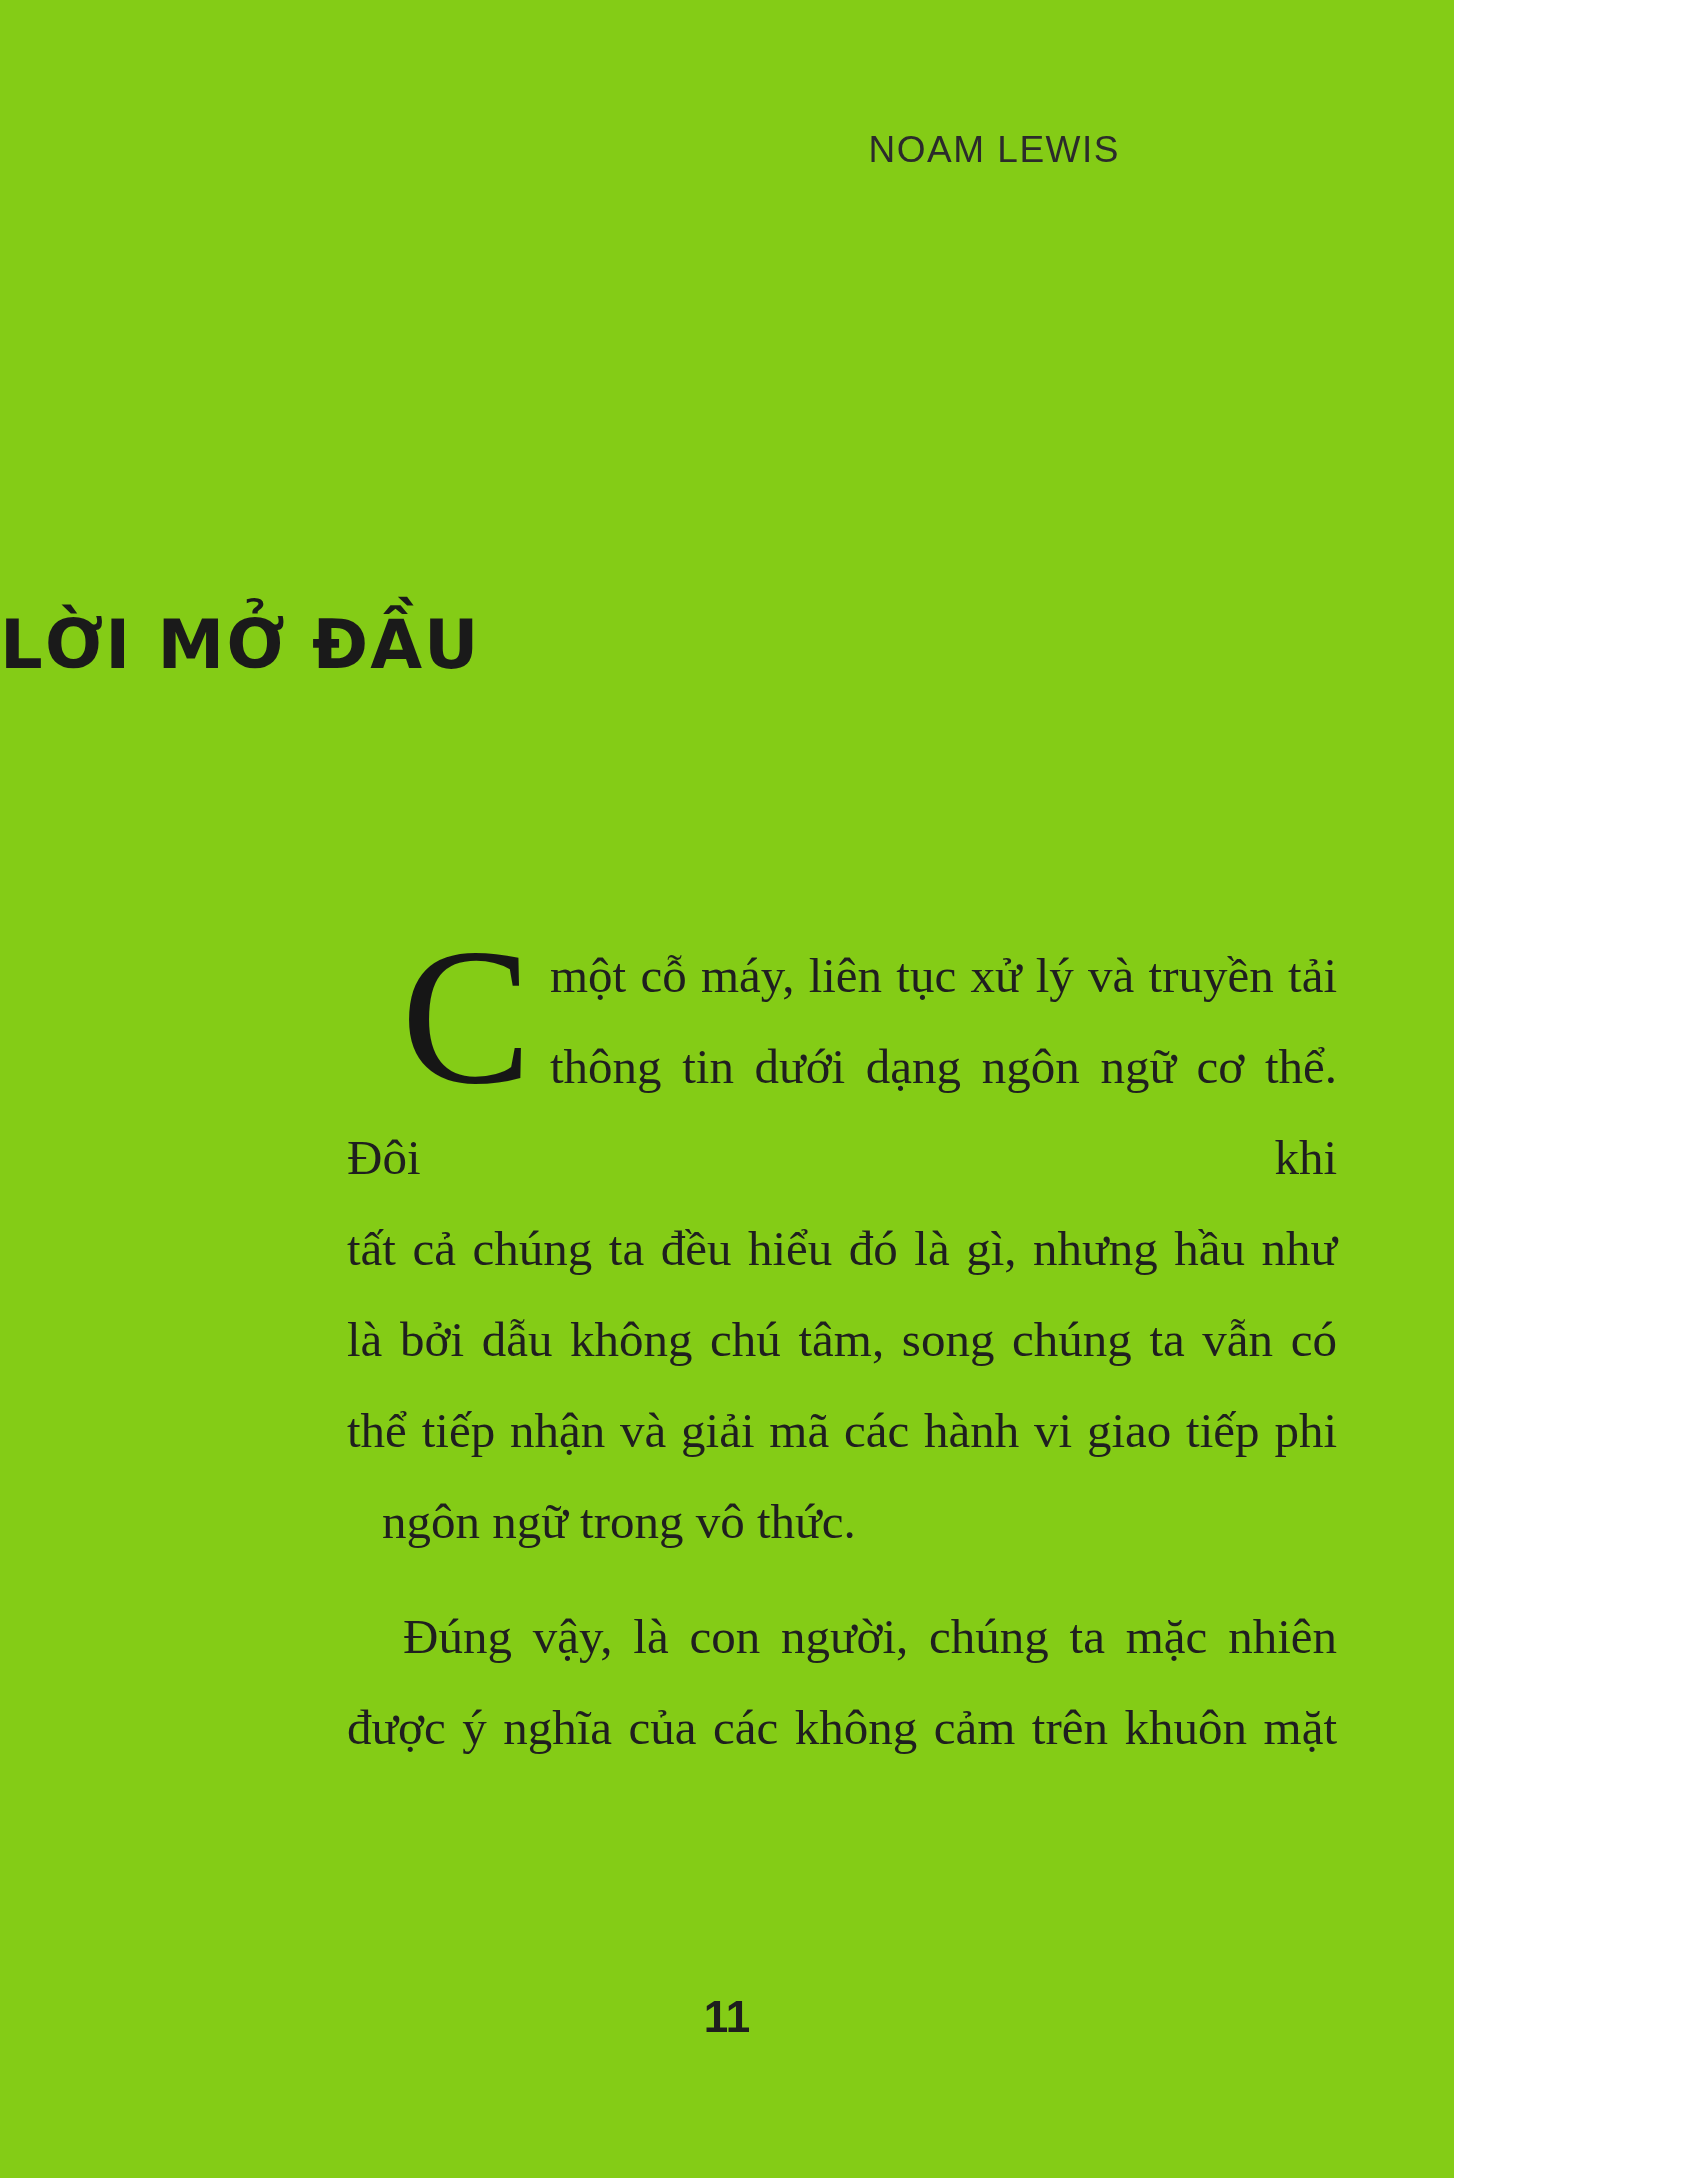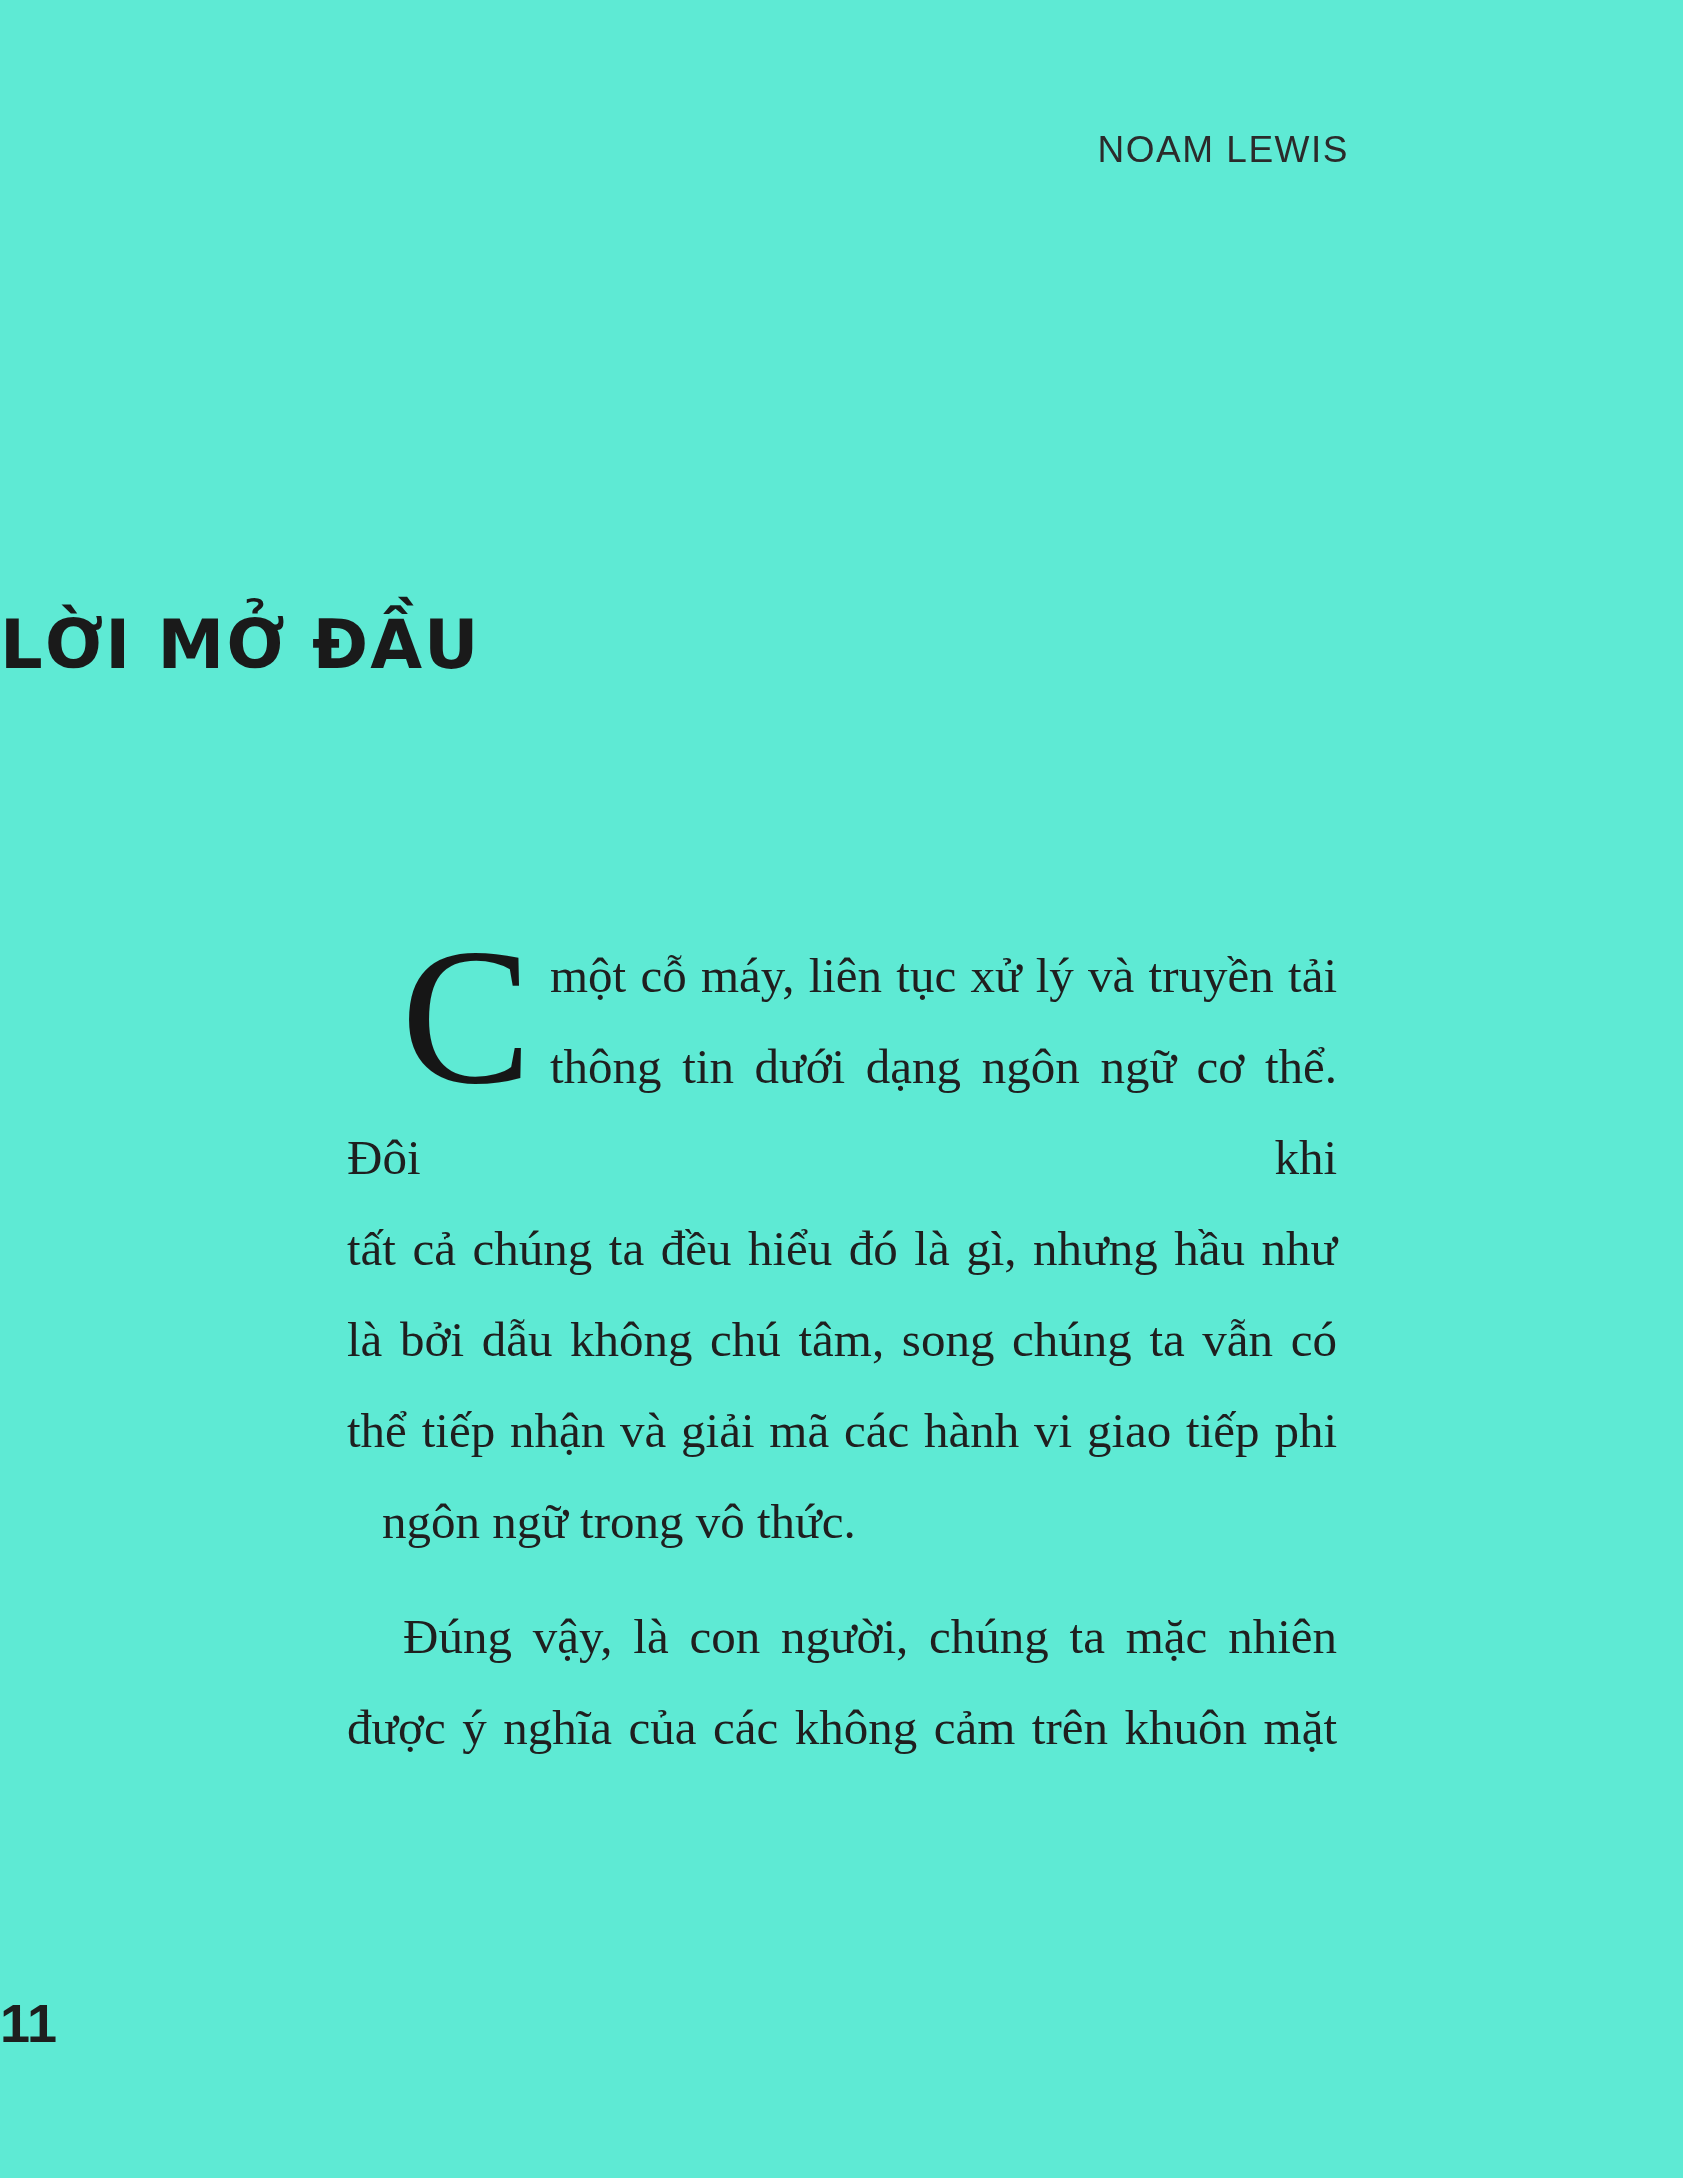--- a/index.html
+++ b/index.html
@@ -2,23 +2,23 @@
 <html><head>
 <meta charset="utf-8">
 <style>
   html, body {
     margin: 0;
     padding: 0;
     background: #ffffff;
   }
   .page {
     position: relative;
-    width: 1683px;
+    width: 1454px;
     height: 2178px;
-    background: #5eead4;
+    background: #84cc16;
     overflow: hidden;
     font-family: "Liberation Serif", serif;
     color: #1f1f1f;
   }
   .running-header {
     position: absolute;
     top: 129px;
     right: 334px;
     font-family: "Liberation Sans", sans-serif;
     font-size: 37px;
@@ -76,24 +76,24 @@
     font-family: "Liberation Serif", serif;
     font-size: 196px;
     line-height: 196px;
     color: #161616;
   }
   .page-number {
     position: absolute;
     top: 1992px;
     left: 0;
     width: 100%;
-    text-align: left;
+    text-align: center;
     font-family: "Liberation Sans", sans-serif;
     font-weight: bold;
-    font-size: 54px;
+    font-size: 44px;
     color: #1e1e1e;
   }
 </style>
 </head>
 <body>
 
 <div class="page">
 
   <div class="running-header">NOAM LEWIS</div>
 

